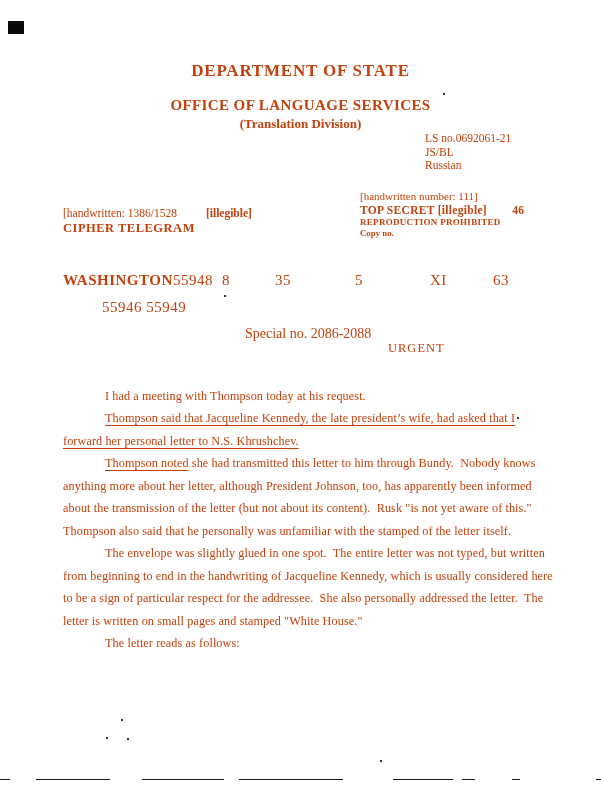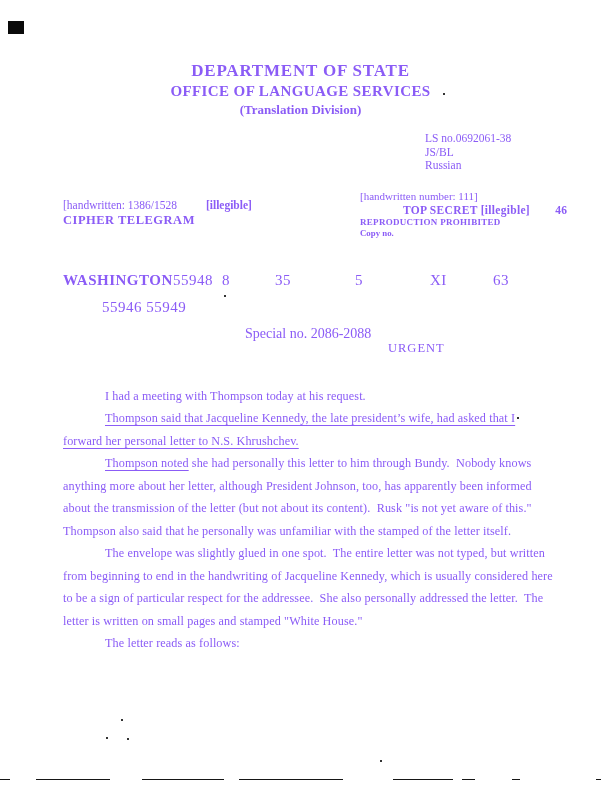--- a/index.html
+++ b/index.html
@@ -2,46 +2,46 @@
 <html><head>
 <meta charset="utf-8">
 <style>
   html,body { margin:0; padding:0; background:#e8e8e8; }
   .page {
     position:relative;
     width:601px; height:792px;
     margin:0 auto;
     background:#ffffff;
     font-family:"Liberation Serif", serif;
-    color:#8b5cf6;
+    color:#c2410c;
     overflow:hidden;
   }
   .abs { position:absolute; }
   .b { font-weight:bold; }
   .corner-mark { position:absolute; left:8px; top:21px; width:16px; height:13px; background:#0a0a0a; }
 
   
   .header { position:absolute; left:0; top:61px; width:601px; text-align:center; }
   .h1 { font-size:17px; font-weight:bold; letter-spacing:0.8px; }
-  .h2 { font-size:15px; font-weight:bold; letter-spacing:0.4px; margin-top:2px; }
+  .h2 { font-size:15px; font-weight:bold; letter-spacing:0.4px; margin-top:16px; }
   .h3 { font-size:13px; font-weight:bold; margin-top:2px; }
 
   
   .ref-block { position:absolute; left:425px; top:132px; font-size:11.5px; line-height:13.5px; }
 
   
   .security-block { position:absolute; left:360px; top:189px; line-height:14px; }
   .sec-hw { font-size:11px; }
-  .sec-ts { font-size:11.5px; font-weight:bold; letter-spacing:0.3px;margin-left:43px; }
+  .sec-ts { font-size:11.5px; font-weight:bold; letter-spacing:0.3px; }
   .sec-ts .num { margin-left:22px; }
   .sec-repro { font-size:9px; font-weight:bold; letter-spacing:0.3px; line-height:11px; }
   .sec-copy { font-size:8.8px; font-weight:bold; line-height:11px; }
 
   
-  .telegram-block { position:absolute; left:63px; top:199px; }
+  .telegram-block { position:absolute; left:63px; top:207px; }
   .hw-line { font-size:11.5px; }
   .hw-line .ill { margin-left:26px; font-weight:bold; }
   .cipher { font-size:12.5px; font-weight:bold; letter-spacing:0.5px; margin-top:2px; }
 
   
   .routing { font-size:15px; letter-spacing:0.5px; }
 
   
   .special { font-size:14px; }
   .urgent { font-size:12.5px; letter-spacing:1px; }
@@ -63,21 +63,21 @@
 
   <div class="corner-mark"></div>
 
   <div class="header">
     <div class="h1">DEPARTMENT OF STATE</div>
     <div class="h2">OFFICE OF LANGUAGE SERVICES</div>
     <div class="h3">(Translation Division)</div>
   </div>
 
   <div class="ref-block">
-    <div>LS no.0692061-38</div>
+    <div>LS no.0692061-21</div>
     <div>JS/BL</div>
     <div>Russian</div>
   </div>
 
   <div class="security-block">
     <div class="sec-hw">[handwritten number: 111]</div>
     <div class="sec-ts">
       <span>TOP SECRET [illegible]</span>
       <span class="num">46</span>
     </div>
@@ -102,21 +102,21 @@
   <div class="abs routing" style="left:493px; top:272px;">63</div>
   <div class="abs routing" style="left:102px; top:299px;">55946 55949</div>
 
   <div class="abs special" style="left:245px; top:326px;">Special no. 2086-2088</div>
   <div class="abs urgent" style="left:388px; top:341px;">URGENT</div>
 
   <div class="body-block">
     <div class="line indent">I had a meeting with Thompson today at his request.</div>
     <div class="line indent u">Thompson said that Jacqueline Kennedy, the late president’s wife, had asked that I</div>
     <div class="line u">forward her personal letter to N.S. Khrushchev.</div>
-    <div class="line indent"><span class="u">Thompson noted</span><span> she had personally this letter to him through Bundy.  Nobody knows</span></div>
+    <div class="line indent"><span class="u">Thompson noted</span><span> she had transmitted this letter to him through Bundy.  Nobody knows</span></div>
     <div class="line">anything more about her letter, although President Johnson, too, has apparently been informed</div>
     <div class="line">about the transmission of the letter (but not about its content).  Rusk "is not yet aware of this."</div>
     <div class="line">Thompson also said that he personally was unfamiliar with the stamped of the letter itself.</div>
     <div class="line indent">The envelope was slightly glued in one spot.  The entire letter was not typed, but written</div>
     <div class="line">from beginning to end in the handwriting of Jacqueline Kennedy, which is usually considered here</div>
     <div class="line">to be a sign of particular respect for the addressee.  She also personally addressed the letter.  The</div>
     <div class="line">letter is written on small pages and stamped "White House."</div>
     <div class="line indent">The letter reads as follows:</div>
   </div>
 

